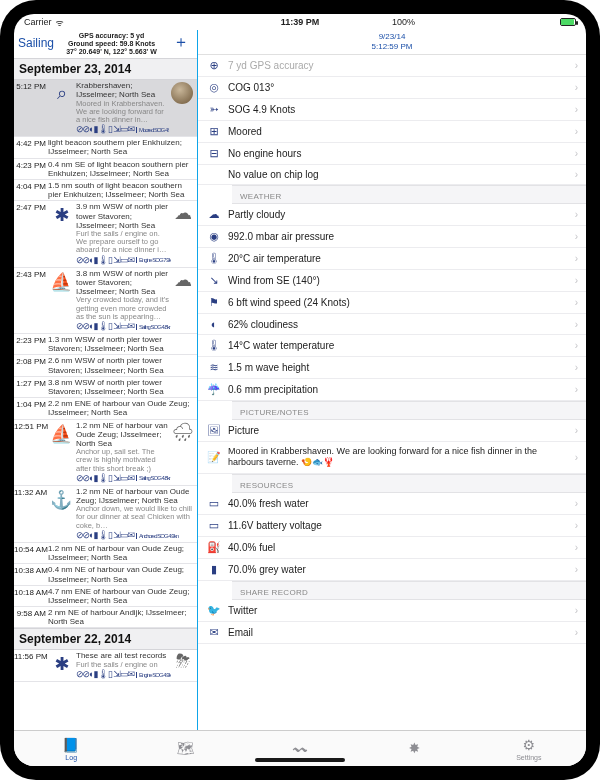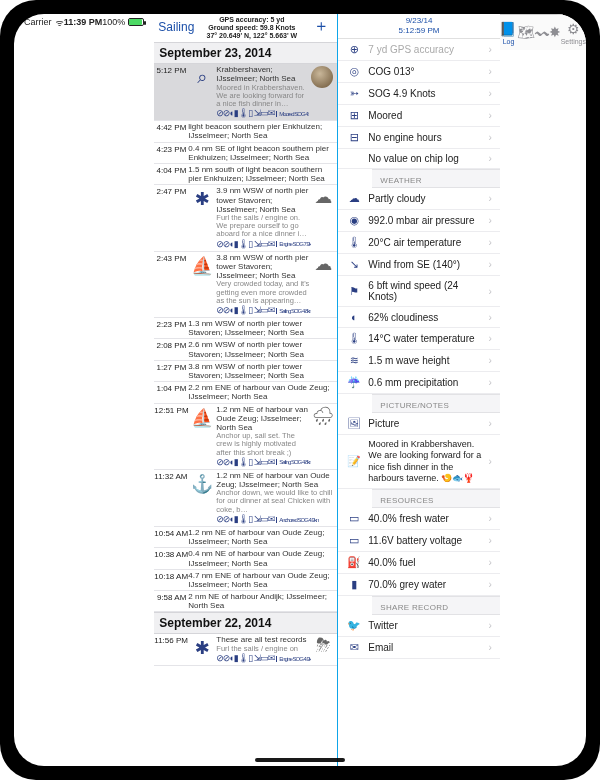--- a/index.html
+++ b/index.html
@@ -1,24 +1,24 @@
 <!DOCTYPE html>
 <html><head>
 <meta charset="utf-8">
 <style>
   * { box-sizing: border-box; margin: 0; padding: 0; font-family: -apple-system, Helvetica, Arial, sans-serif; }
   body { background: #fff; width: 600px; height: 780px; overflow: hidden; }
 
   .device { width: 600px; height: 780px; background:#000; border-radius: 36px; padding: 14px; }
-  .screen { width: 100%; height: 100%; background: #fff; border-radius: 30px; overflow: hidden; display:flex; flex-direction:row; position:relative; }
+  .screen { width: 100%; height: 100%; background: #fff; border-radius: 20px; overflow: hidden; display:flex; flex-direction:column; position:relative; }
 
   .status-bar { height: 16px; display:flex; align-items:center; font-size:9px; color:#222; padding:0 10px; }
   .status-bar .sb-left { flex:1; display:flex; align-items:center; gap:4px;}
   .status-bar .sb-center { flex:1; text-align:center; font-weight:600;}
-  .status-bar .sb-right { flex:1; text-align:right; display:flex; justify-content:flex-start; align-items:center; gap:3px;}
+  .status-bar .sb-right { flex:1; text-align:right; display:flex; justify-content:space-between; align-items:center; gap:3px;}
   .sb-right .batt { width:16px; height:8px; border:1px solid #222; border-radius:2px; position:relative; }
   .sb-right .batt::after{content:""; position:absolute; right:-3px; top:2px; width:2px; height:4px; background:#222; border-radius:1px;}
   .sb-right .batt i{display:block;height:100%;width:90%;background:#4cd964;border-radius:1px;}
 
   .content { flex:1; display:flex; overflow:hidden; }
   .left { width: 184px; border-right:1px solid #0ea5e9; display:flex; flex-direction:column; overflow:hidden;}
   .right { flex:1; display:flex; flex-direction:column; overflow:hidden;}
 
   .l-head { display:flex; align-items:flex-start; padding:2px 4px; }
   .l-head .title { color:#1b4fa8; font-size:12px; padding-top:4px; }

